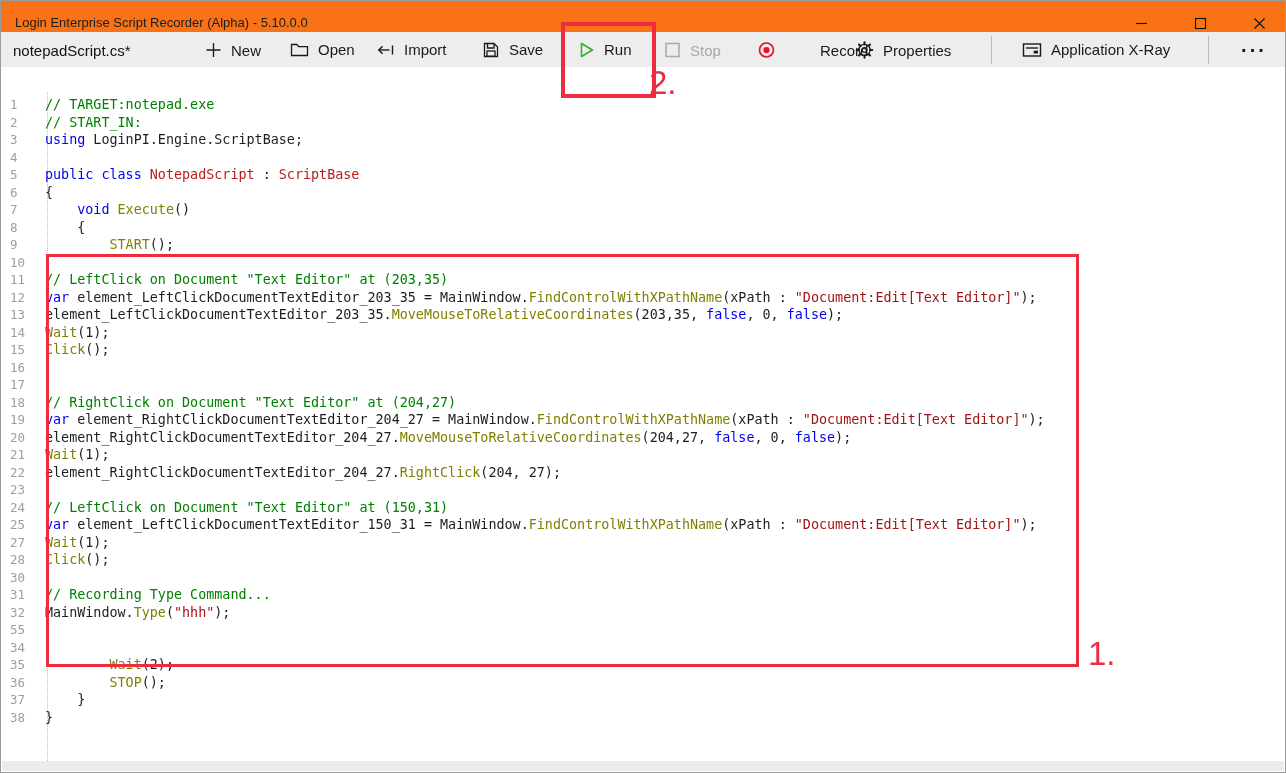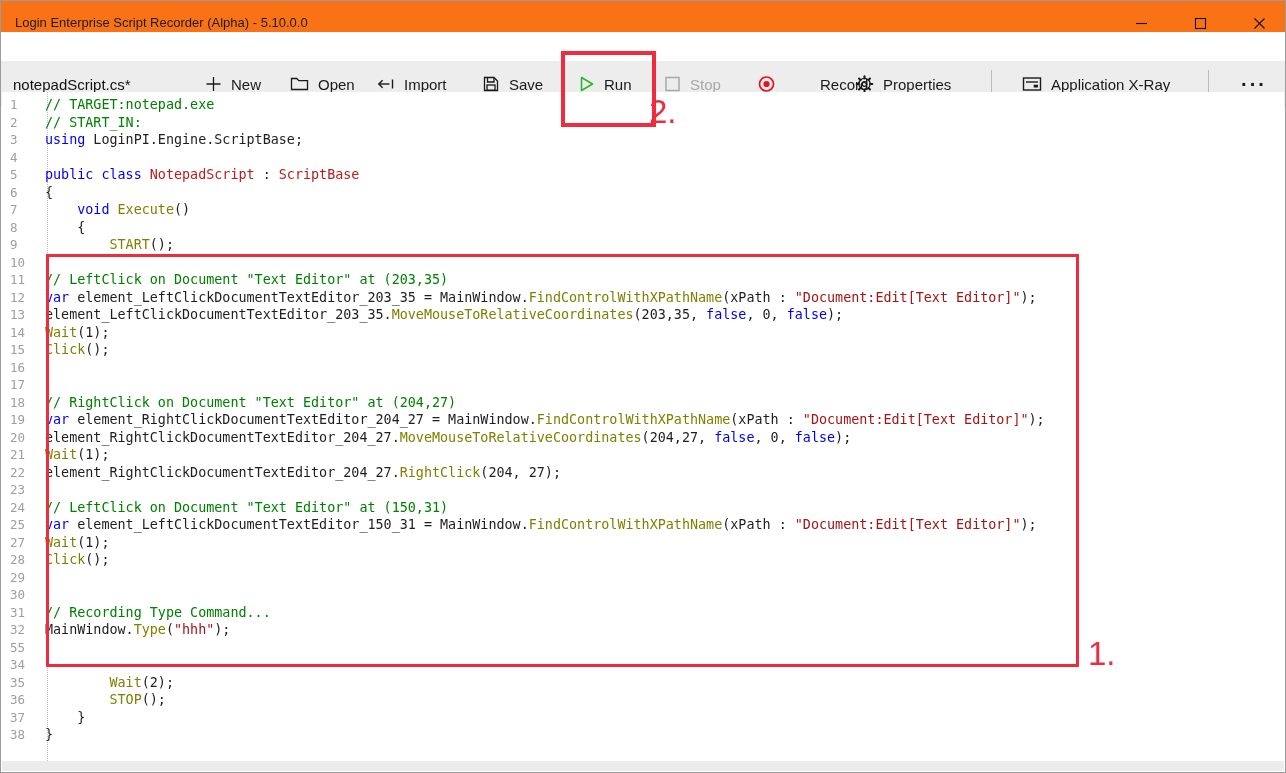--- a/index.html
+++ b/index.html
@@ -6,21 +6,21 @@
   body {width:1286px; height:773px; position:relative; font-family:"Liberation Sans", sans-serif;}
   .window {position:absolute; inset:0; background:#fff; border:1px solid #9b9b9b; box-sizing:border-box; overflow:hidden;}
 
   
   .titlebar {position:relative; height:31px; background:#f97316;}
   .title {position:absolute; left:14px; top:14px; font-size:13px; color:#1c1c1c; white-space:nowrap;}
   .win-btn {position:absolute; top:0; width:46px; height:44px; display:flex; align-items:center; justify-content:center; cursor:default;}
   .win-btn.min {left:1117px;} .win-btn.max {left:1176px;} .win-btn.close {left:1235px;}
 
   
-  .toolbar {position:relative; height:46px; background:#ededed; overflow:visible;margin-top:29px;}
+  .toolbar {position:relative; height:35px; background:#ededed; overflow:visible;}
   .titem {position:absolute; top:50%; transform:translateY(-50%); display:flex; align-items:center; gap:9px;
           font-size:15px; color:#1a1a1a; white-space:nowrap; cursor:default;}
   .titem .lbl {line-height:1;}
   .tab {left:12px; font-size:15px; color:#111;}
   .t-new {left:204px;} .t-open {left:289px;} .t-import {left:375px;} .t-save {left:481px;}
   .t-run {left:578px;} .t-stop {left:663px;} .t-record {left:756px;gap:44px;} .t-props {left:854px;}
   .t-xray {left:1021px;} .t-more {left:1240px; font-weight:bold; font-size:20px; letter-spacing:2px; color:#1a1a1a;}
   .tdiv {position:absolute; top:50%; transform:translateY(-50%); width:1px; height:28px; background:#bdbdbd;}
   .tdiv.d1 {left:990px;} .tdiv.d2 {left:1207px;}
   .disabled {color:#a9a9a9;}
@@ -220,21 +220,20 @@
         <div class="line"><span class="ln">18</span><span class="codetxt"><span class="tk-cm">// RightClick on Document "Text Editor" at (204,27)</span></span></div>
         <div class="line"><span class="ln">19</span><span class="codetxt"><span class="tk-kw">var</span><span class="tk-pl"> element_RightClickDocumentTextEditor_204_27 = MainWindow.</span><span class="tk-mt">FindControlWithXPathName</span><span class="tk-pl">(xPath : </span><span class="tk-st">"Document:Edit[Text Editor]"</span><span class="tk-pl">);</span></span></div>
         <div class="line"><span class="ln">20</span><span class="codetxt"><span class="tk-pl">element_RightClickDocumentTextEditor_204_27.</span><span class="tk-mt">MoveMouseToRelativeCoordinates</span><span class="tk-pl">(204,27, </span><span class="tk-kw">false</span><span class="tk-pl">, 0, </span><span class="tk-kw">false</span><span class="tk-pl">);</span></span></div>
         <div class="line"><span class="ln">21</span><span class="codetxt"><span class="tk-mt">Wait</span><span class="tk-pl">(1);</span></span></div>
         <div class="line"><span class="ln">22</span><span class="codetxt"><span class="tk-pl">element_RightClickDocumentTextEditor_204_27.</span><span class="tk-mt">RightClick</span><span class="tk-pl">(204, 27);</span></span></div>
         <div class="line"><span class="ln">23</span><span class="codetxt"></span></div>
         <div class="line"><span class="ln">24</span><span class="codetxt"><span class="tk-cm">// LeftClick on Document "Text Editor" at (150,31)</span></span></div>
         <div class="line"><span class="ln">25</span><span class="codetxt"><span class="tk-kw">var</span><span class="tk-pl"> element_LeftClickDocumentTextEditor_150_31 = MainWindow.</span><span class="tk-mt">FindControlWithXPathName</span><span class="tk-pl">(xPath : </span><span class="tk-st">"Document:Edit[Text Editor]"</span><span class="tk-pl">);</span></span></div>
         <div class="line"><span class="ln">27</span><span class="codetxt"><span class="tk-mt">Wait</span><span class="tk-pl">(1);</span></span></div>
         <div class="line"><span class="ln">28</span><span class="codetxt"><span class="tk-mt">Click</span><span class="tk-pl">();</span></span></div>
-        <div class="line"><span class="ln">29</span><span class="codetxt"></span></div>
         <div class="line"><span class="ln">30</span><span class="codetxt"></span></div>
         <div class="line"><span class="ln">31</span><span class="codetxt"><span class="tk-cm">// Recording Type Command...</span></span></div>
         <div class="line"><span class="ln">32</span><span class="codetxt"><span class="tk-pl">MainWindow.</span><span class="tk-mt">Type</span><span class="tk-pl">(</span><span class="tk-st">"hhh"</span><span class="tk-pl">);</span></span></div>
         <div class="line"><span class="ln">55</span><span class="codetxt"></span></div>
         <div class="line"><span class="ln">34</span><span class="codetxt"></span></div>
         <div class="line"><span class="ln">35</span><span class="codetxt"><span class="tk-pl">        </span><span class="tk-mt">Wait</span><span class="tk-pl">(2);</span></span></div>
         <div class="line"><span class="ln">36</span><span class="codetxt"><span class="tk-pl">        </span><span class="tk-mt">STOP</span><span class="tk-pl">();</span></span></div>
         <div class="line"><span class="ln">37</span><span class="codetxt"><span class="tk-pl">    }</span></span></div>
         <div class="line"><span class="ln">38</span><span class="codetxt"><span class="tk-pl">}</span></span></div>
       </div>

